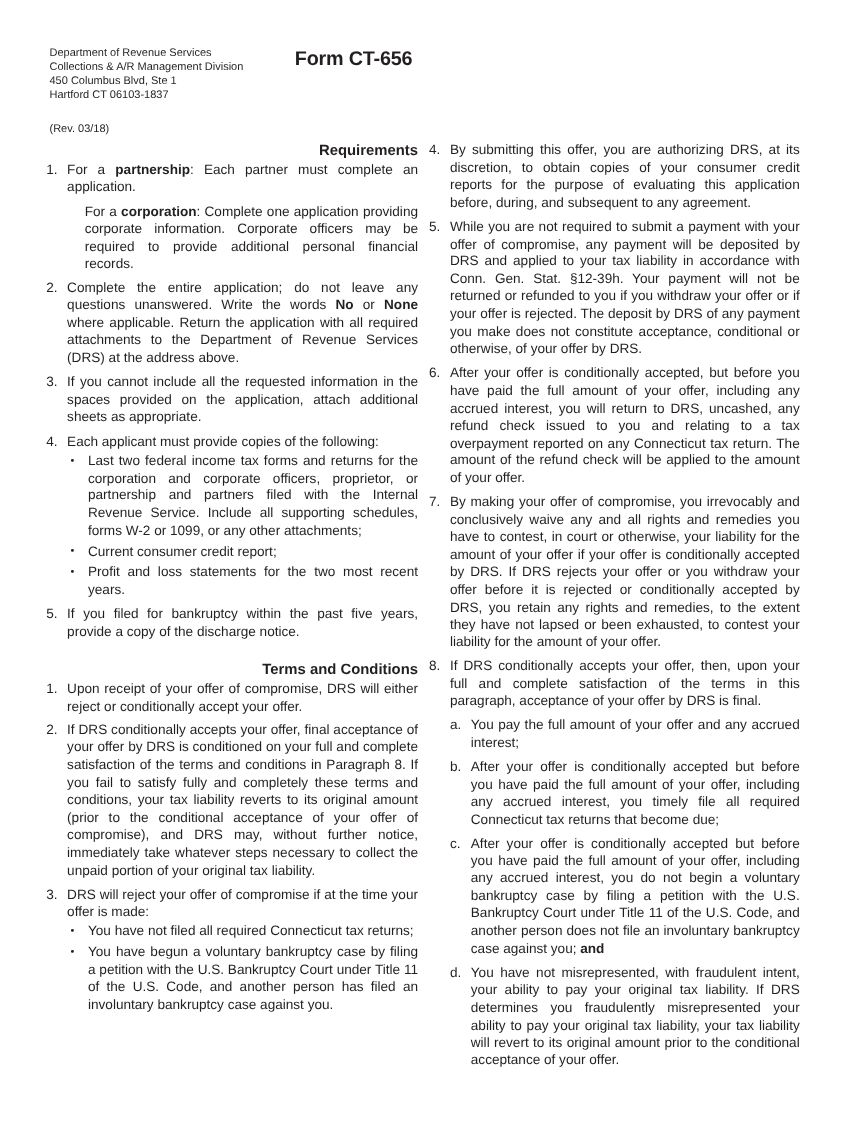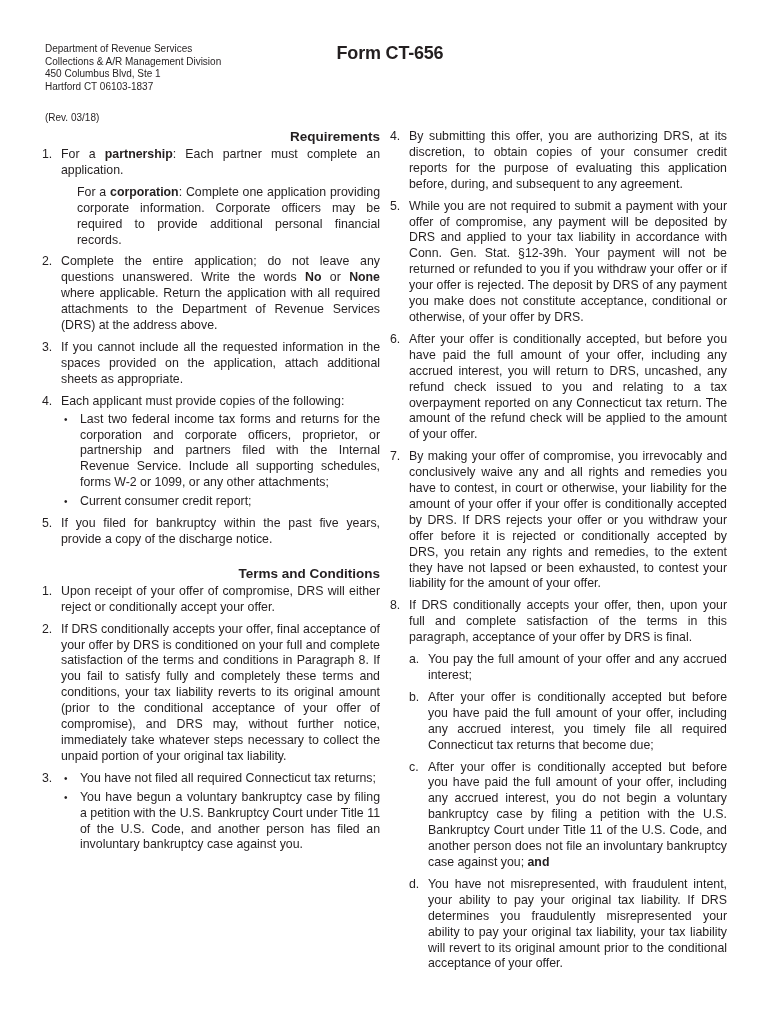--- a/index.html
+++ b/index.html
@@ -2,21 +2,21 @@
 <html><head>
 <meta charset="utf-8">
 <style>
   html, body { margin: 0; padding: 0; background: #ffffff; }
   body {
     width: 770px; height: 1024px; overflow: hidden; position: relative;
     font-family: "Liberation Sans", sans-serif; color: #231f20;
   }
   .addr { position: absolute; left: 45px; top: 43px; font-size: 10px; line-height: 12.6px; }
   .rev { position: absolute; left: 45px; top: 112px; font-size: 10px; line-height: 12px; }
-  .title-block { position: absolute; left: 280px; top: 42px; width: 220px; text-align: center; }
+  .title-block { position: absolute; left: 268px; top: 42px; width: 220px; text-align: left; }
   .form-no { font-size: 18px; font-weight: bold; line-height: 22px; letter-spacing: -0.2px; }
   .form-name { font-size: 15px; font-weight: bold; line-height: 18px; }
   .col { position: absolute; top: 128px; width: 338px; font-size: 12.35px; line-height: 15.9px; text-align: justify; }
   .col.left { left: 42px; }
   .col.right { left: 390px; top: 129px; width: 337px; }
   .sec-head { text-align: right; font-weight: bold; font-size: 13.5px; line-height: 17px; margin: 0 0 2px 0; }
   .sec-head.mt { margin-top: 17px; }
   .item { position: relative; padding-left: 19px; margin-bottom: 6px; }
   .item .num { position: absolute; left: 0; top: 0; }
   .item p { margin: 0; }
@@ -61,20 +61,21 @@
     <span class="num">3.</span>
     <p>If you cannot include all the requested information in the spaces provided on the application, attach additional sheets as appropriate.</p>
   </div>
 
   <div class="item">
     <span class="num">4.</span>
     <p>Each applicant must provide copies of the following:</p>
     <ul class="bul">
       <li>Last two federal income tax forms and returns for the corporation and corporate officers, proprietor, or partnership and partners filed with the Internal Revenue Service. Include all supporting schedules, forms W-2 or 1099, or any other attachments;</li>
       <li>Current consumer credit report;</li>
+      <li>Profit and loss statements for the two most recent years.</li>
     </ul>
   </div>
 
   <div class="item">
     <span class="num">5.</span>
     <p>If you filed for bankruptcy within the past five years, provide a copy of the discharge notice.</p>
   </div>
 
   <div class="sec-head mt">Terms and Conditions</div>
 
@@ -83,20 +84,21 @@
     <p>Upon receipt of your offer of compromise, DRS will either reject or conditionally accept your offer.</p>
   </div>
 
   <div class="item">
     <span class="num">2.</span>
     <p>If DRS conditionally accepts your offer, final acceptance of your offer by DRS is conditioned on your full and complete satisfaction of the terms and conditions in Paragraph 8. If you fail to satisfy fully and completely these terms and conditions, your tax liability reverts to its original amount (prior to the conditional acceptance of your offer of compromise), and DRS may, without further notice, immediately take whatever steps necessary to collect the unpaid portion of your original tax liability.</p>
   </div>
 
   <div class="item">
     <span class="num">3.</span>
+    <p>DRS will reject your offer of compromise if at the time your offer is made:</p>
     <ul class="bul">
       <li>You have not filed all required Connecticut tax returns;</li>
       <li>You have begun a voluntary bankruptcy case by filing a petition with the U.S. Bankruptcy Court under Title 11 of the U.S. Code, and another person has filed an involuntary bankruptcy case against you.</li>
     </ul>
   </div>
 </div>
 
 <div class="col right">
   <div class="item">
     <span class="num">4.</span>

